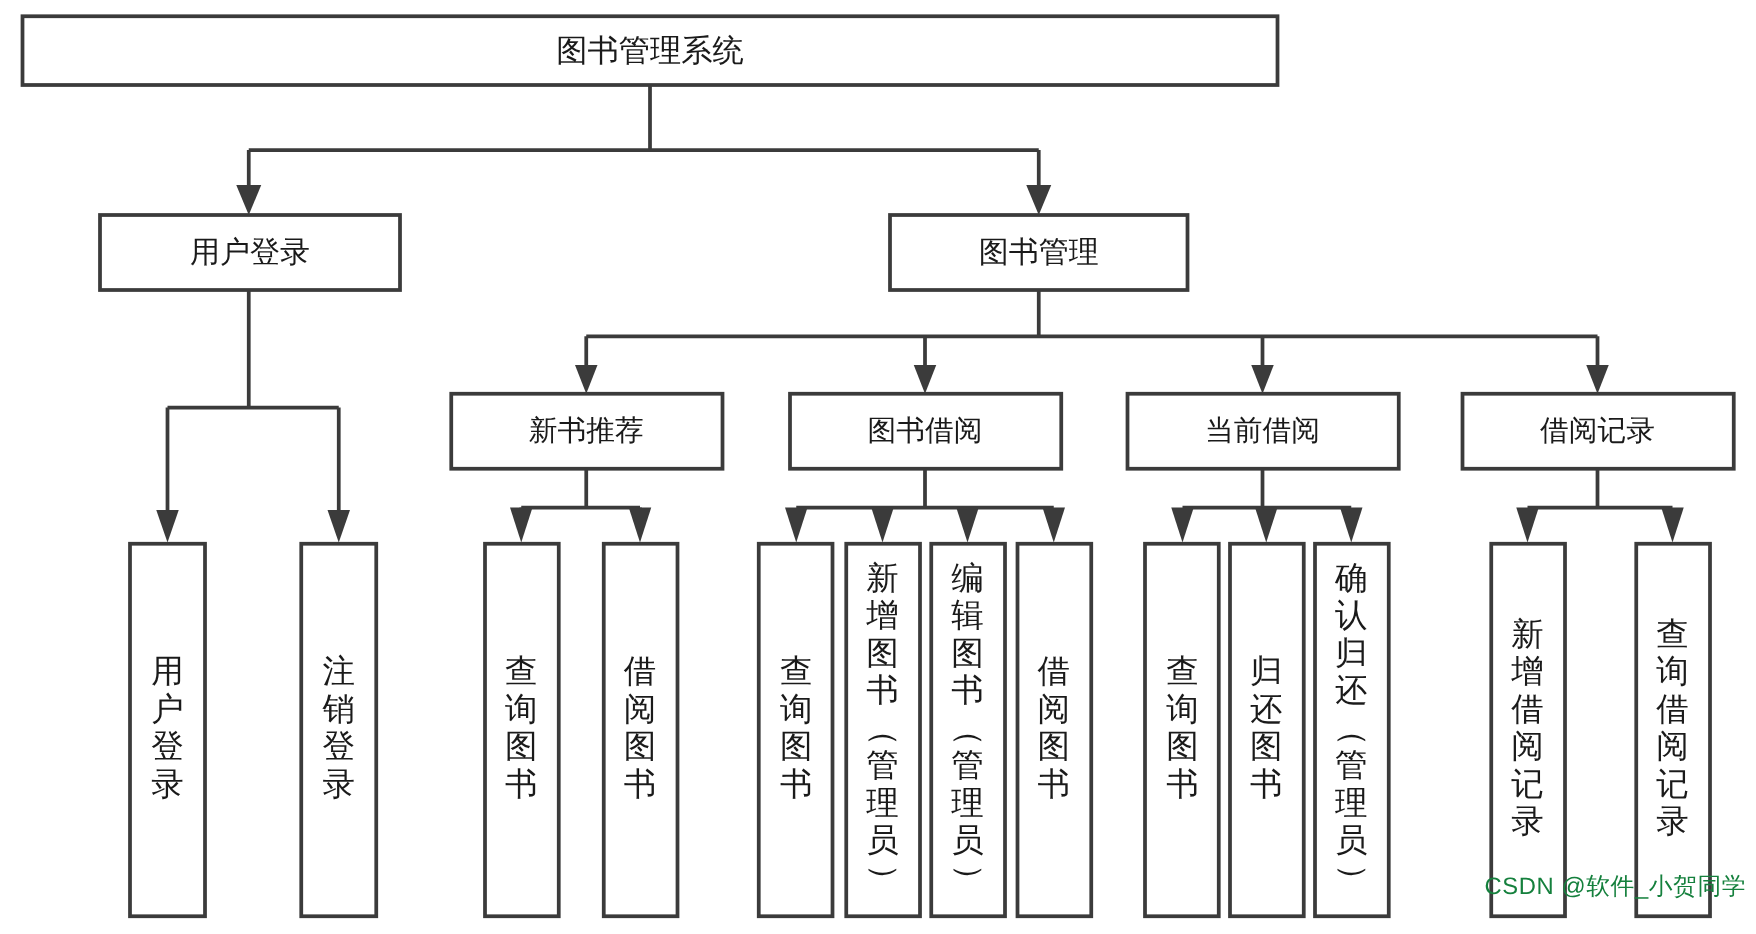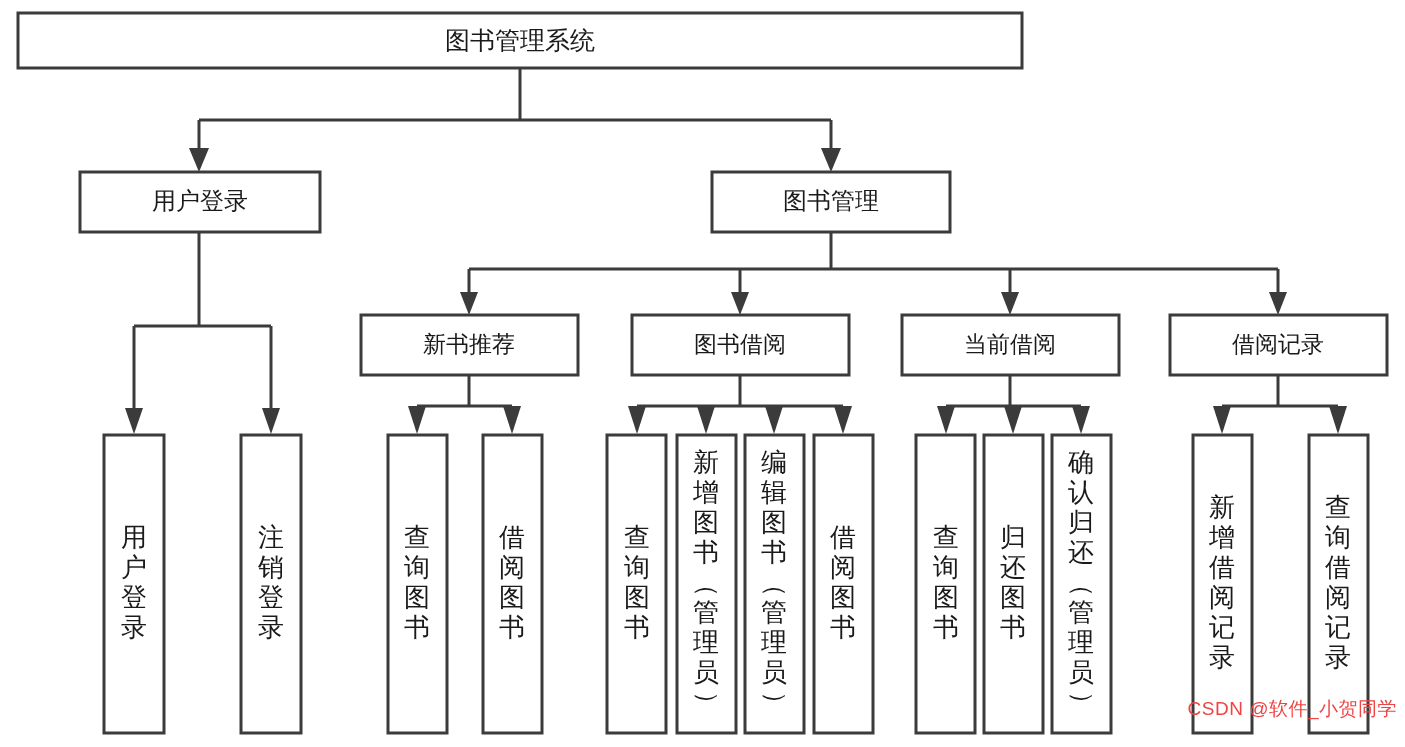--- a/index.html
+++ b/index.html
@@ -62,21 +62,21 @@
     fill: #1a1a1a;
     text-anchor: middle;
     dominant-baseline: middle;
   }
   .watermark {
     position: absolute;
     right: 8px;
     bottom: 6px;
     font-family: "Liberation Sans", "DejaVu Sans", sans-serif;
     font-size: 19px;
-    color: #ef4444;
+    color: #15803d;
     letter-spacing: 0.5px;
     white-space: nowrap;
     user-select: none;
   }
 </style>
 </head>
 <body>
 
 <div id="diagram-root">
   <svg class="flow" viewBox="0 0 1405 747" xmlns="http://www.w3.org/2000/svg">

